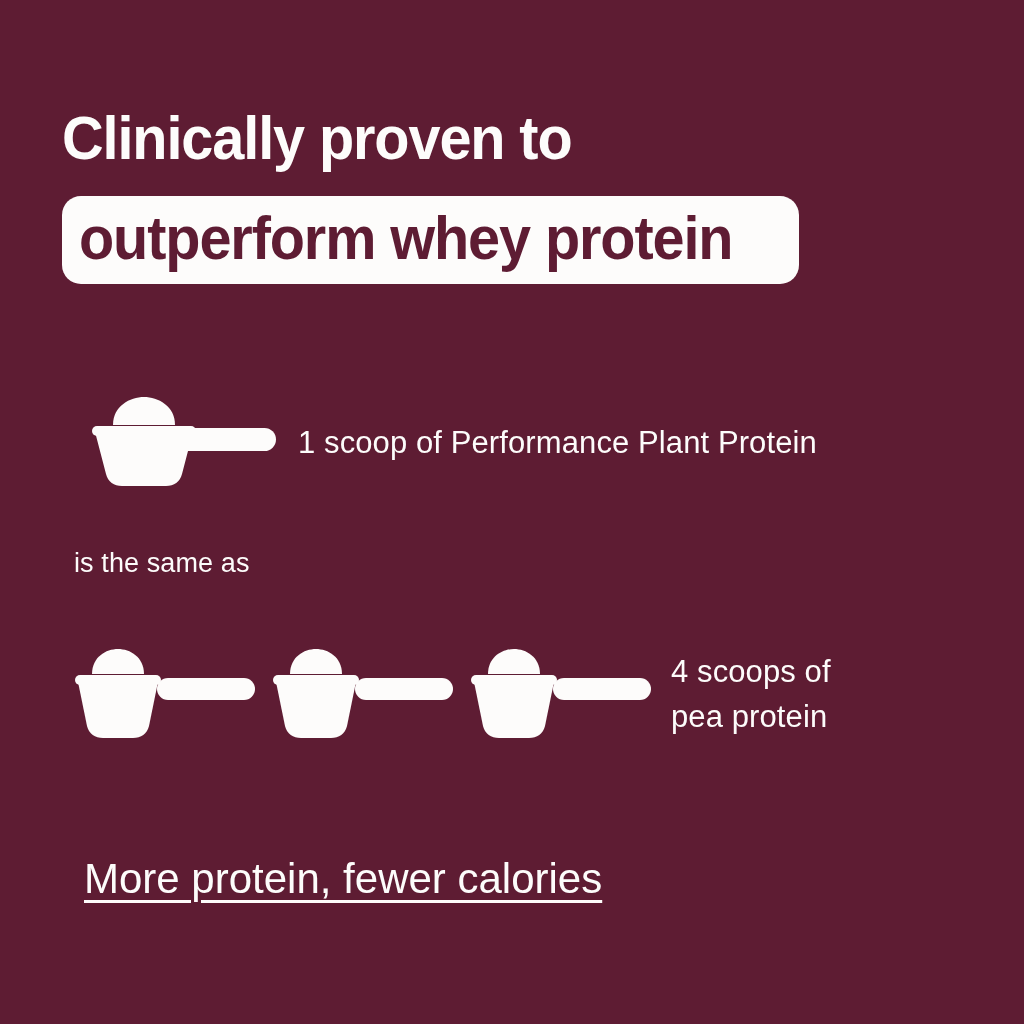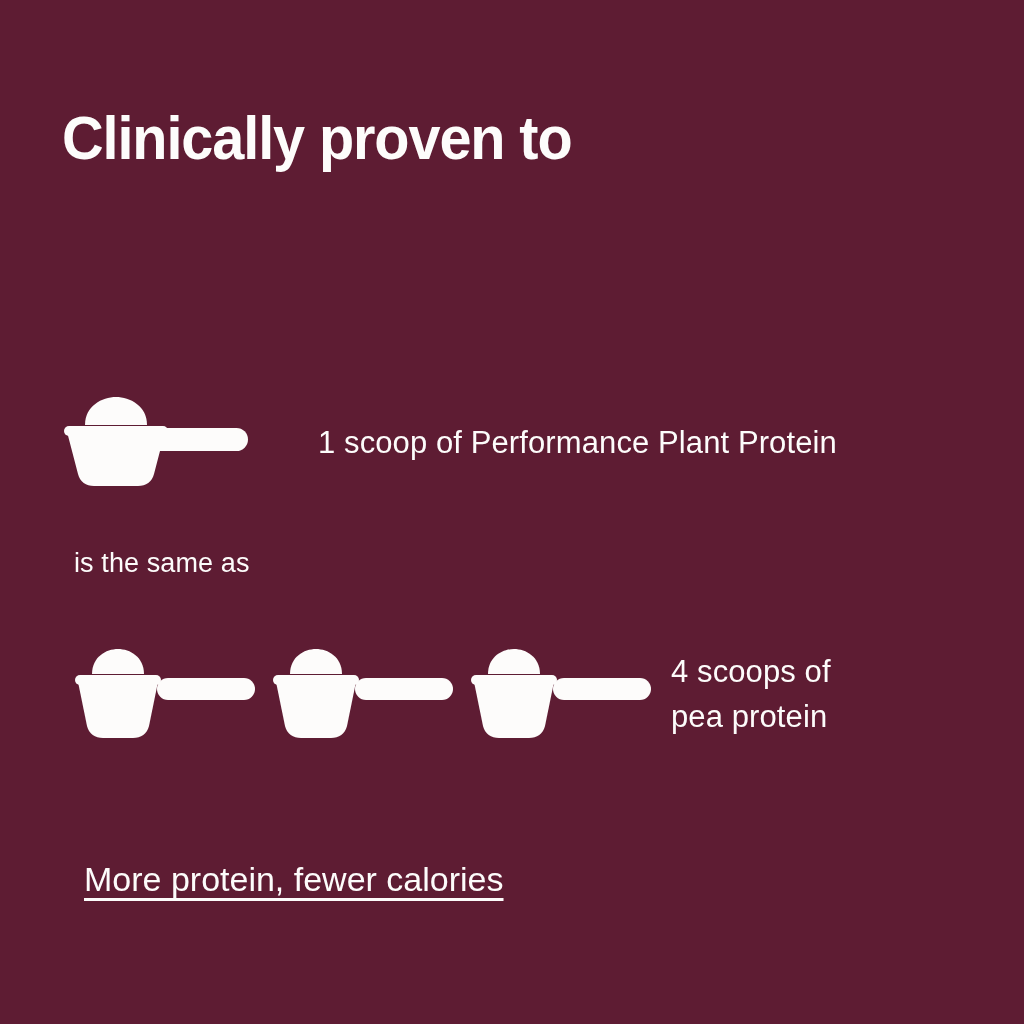--- a/index.html
+++ b/index.html
@@ -63,23 +63,22 @@
   }
 
   
   .row {
     position: absolute;
     display: flex;
     align-items: center;
   }
 
   #row-single {
-    left: 64px;
+    left: 92px;
     top: 396px;
-    gap: 48px;
   }
 
   #row-triple {
     left: 75px;
     top: 648px;
   }
 
   .scoop-group {
     display: flex;
     align-items: flex-start;
@@ -127,36 +126,39 @@
     letter-spacing: 0.1px;
   }
 
   
   #footer-claim {
     position: absolute;
     left: 84px;
     top: 853px;
     font-family: "Liberation Sans", sans-serif;
     font-weight: normal;
-    font-size: 34px;
+    font-size: 42px;
     line-height: 52px;
     color: #FDFCFB;
     letter-spacing: 0px;
     text-decoration: underline;
     text-decoration-thickness: 3px;
     text-underline-offset: 7px;
   }
 </style>
 </head>
 <body>
 
 <div id="promo-card">
 
   <div class="headline-block">
     <div class="headline-line-1">Clinically proven to</div>
+    <div class="headline-pill">
+      <div class="headline-line-2">outperform whey protein</div>
+    </div>
   </div>
 
   <div class="row" id="row-single">
     <div class="scoop-group">
       <span>
         <svg class="scoop-icon" width="186" height="92" viewBox="0 0 186 92" xmlns="http://www.w3.org/2000/svg" aria-hidden="true">
 
           <path d="M21 29 C21 10 38 1 52 1 C66 1 83 10 83 29 Z" fill="#FDFCFB"></path>
 
           <rect x="84" y="32" width="100" height="23" rx="11.5" fill="#FDFCFB"></rect>

